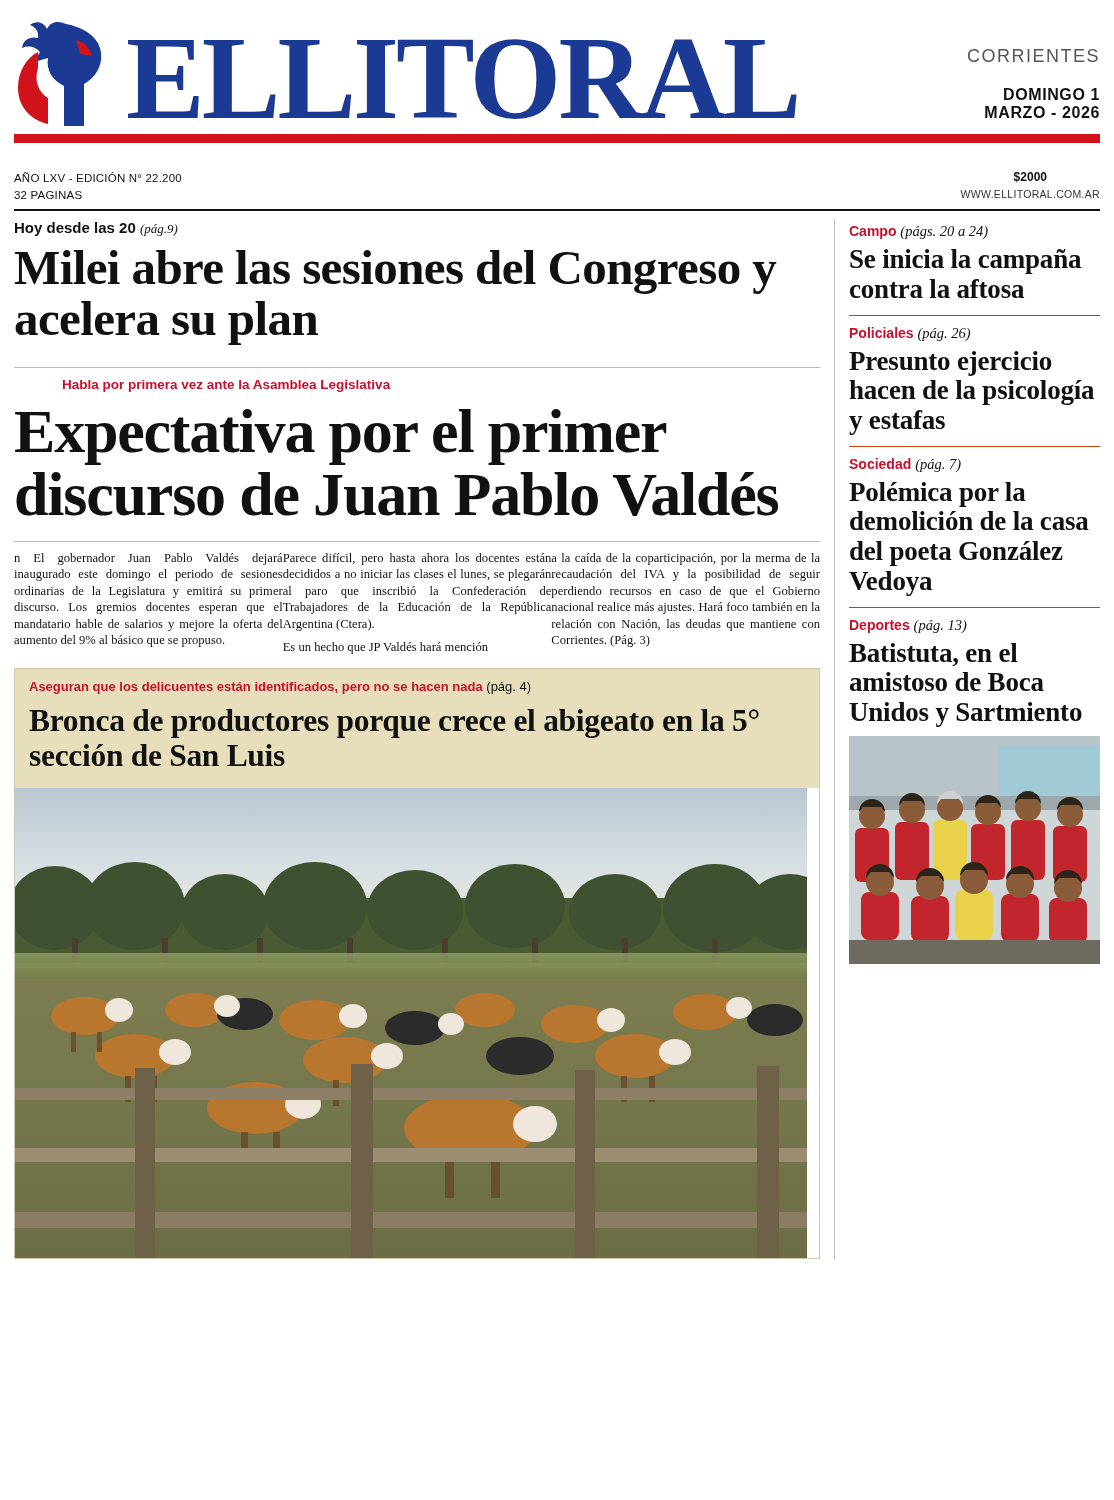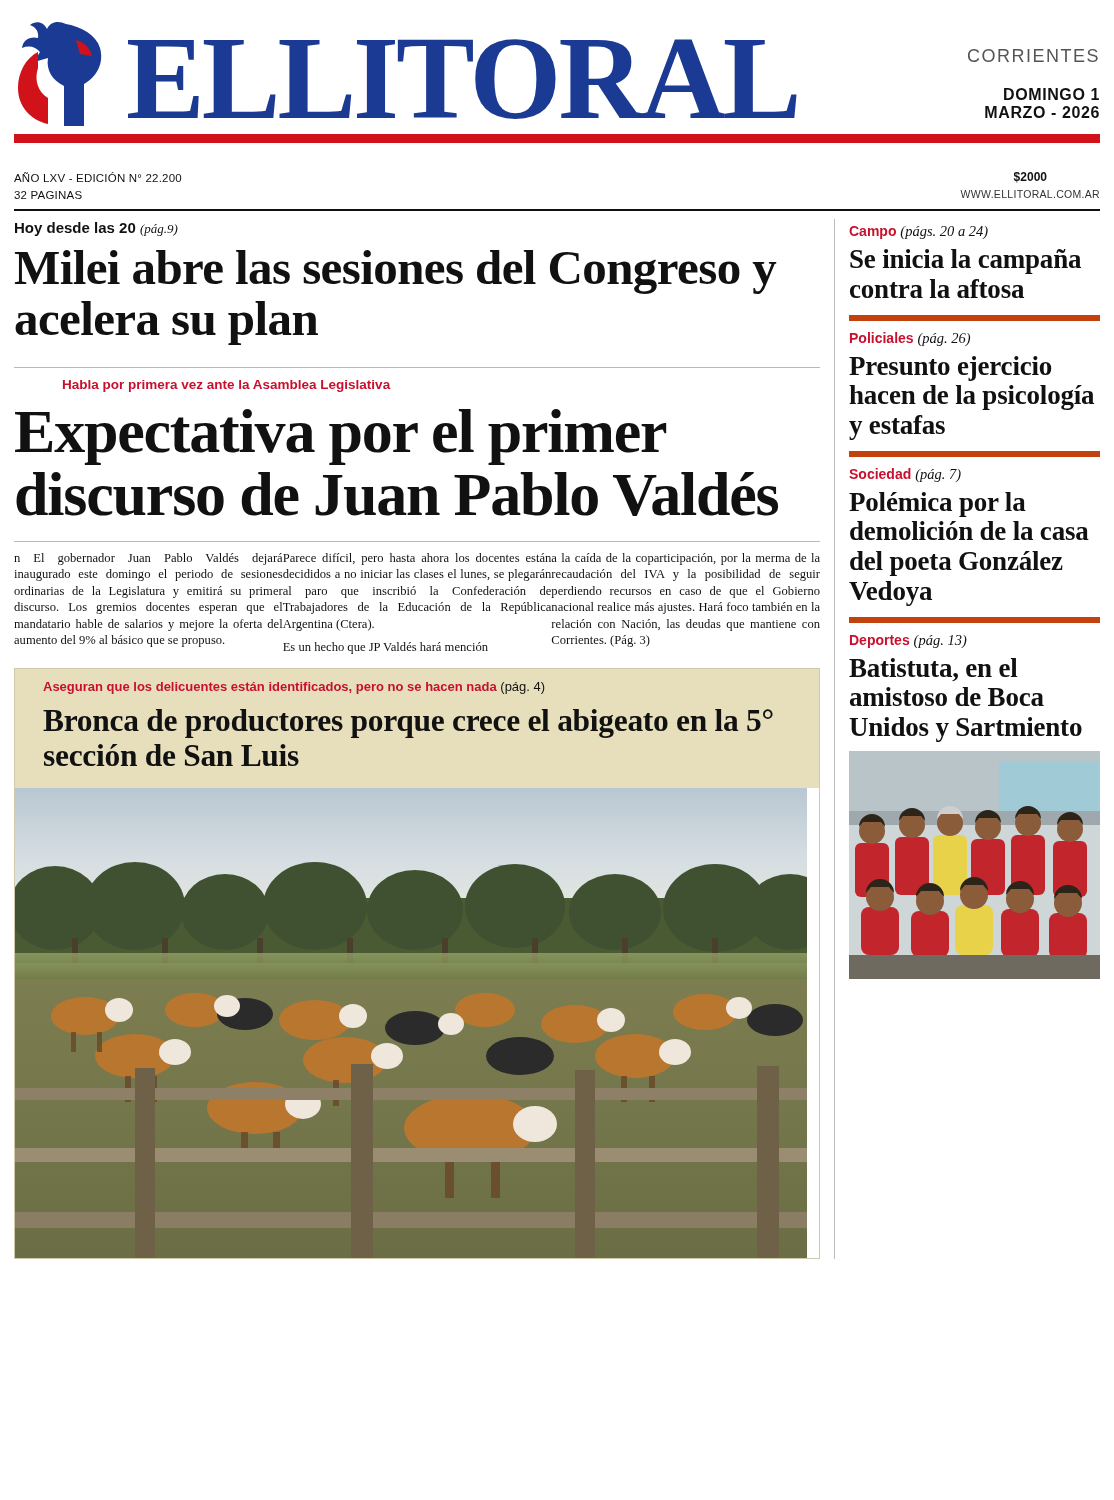--- a/index.html
+++ b/index.html
@@ -171,21 +171,21 @@
   .lead-cols .c p { margin: 0 0 7px 0; }
   .lead-cols .c p:last-child { margin-bottom: 0; }
 
   
   .feature {
     margin-top: 12px;
     border: 1px solid #cfc9ae;
   }
   .feature-head {
     background: #e7dfbc;
-    padding: 10px 14px 14px 28px;
+    padding: 10px 14px 14px 14px;
   }
   .feature-kicker {
     font-family: "Liberation Sans", sans-serif;
     font-size: 13px;
     font-weight: bold;
     color: #c8102e;
     margin-bottom: 9px;
   }
   .feature-kicker span.pg {
     color: #111;
@@ -201,21 +201,21 @@
     letter-spacing: -0.3px;
   }
   .feature-photo {
     position: relative;
     height: 470px;
     overflow: hidden;
   }
 
   
   .side-item { padding: 4px 0 10px 0; }
-  .side-item + .side-item { border-top: 6px solid #c2410c; padding-top: 9px; }
+  .side-item + .side-item { border-top: 1px solid #c2410c; padding-top: 9px; }
   .side-kicker {
     font-family: "Liberation Sans", sans-serif;
     font-size: 14px;
     font-weight: bold;
     color: #c8102e;
     margin-bottom: 5px;
   }
   .side-kicker em {
     font-family: "Liberation Serif", serif;
     color: #111;

